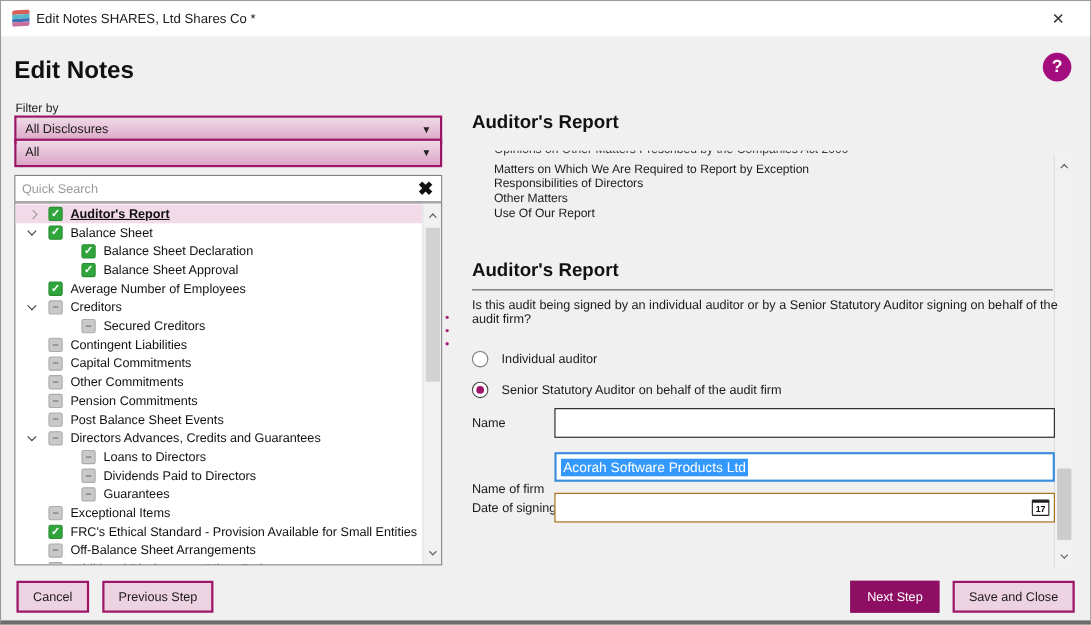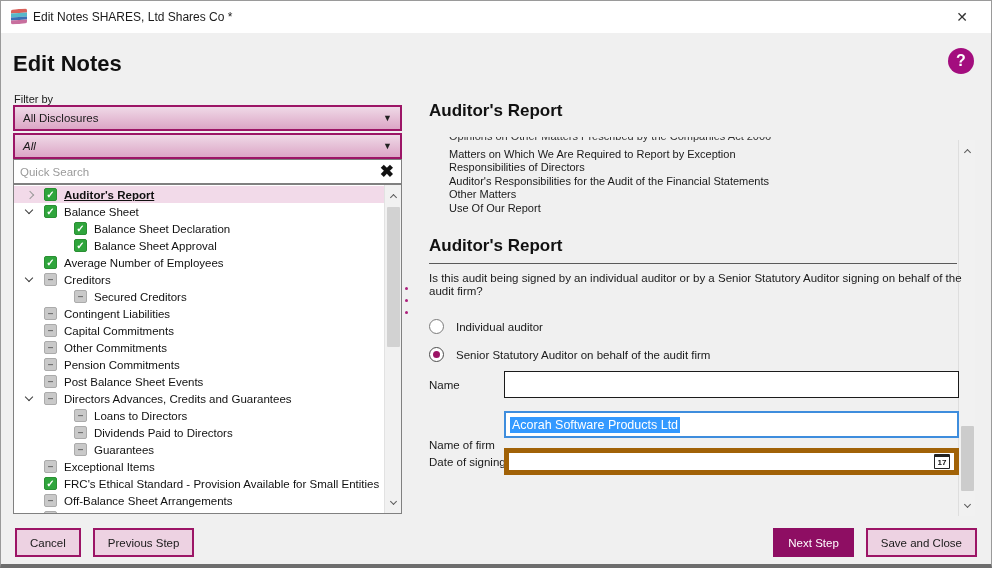--- a/index.html
+++ b/index.html
@@ -23,21 +23,21 @@
   .help-circle { position:absolute; left:947px; top:47px; width:26px; height:26px; border-radius:50%;
                  background:var(--help-bg); color:#fff; font-weight:700; font-size:16px;
                  display:flex; align-items:center; justify-content:center; border:none; }
 
   
   .filter-label { position:absolute; left:13px; top:92px; font-size:11px; color:#1a1a1a; }
   .dropdown { position:absolute; left:12px; width:389px; height:26px; border:2px solid var(--accent);
               background:linear-gradient(var(--dd-top), var(--dd-bottom));
               display:flex; align-items:center; padding:0 8px; font-size:11.5px; color:#1a1a1a; }
   .dropdown .dd-arrow { margin-left:auto; font-size:9px; color:#222; }
-  #dd1 { top:104px;gap:12px; } #dd2 { top:132px;font-style:italic; }
+  #dd1 { top:104px;gap:12px; } #dd2 { top:125px; }
   .searchbox { position:absolute; left:12px; top:158px; width:389px; height:25px; background:#fff;
                border:1px solid #808080; display:flex; align-items:center; }
   .searchbox input { flex:1; border:none; outline:none; font-size:11.5px; padding:0 6px;
                      font-family:"Liberation Sans", sans-serif; color:#222; background:transparent; }
   .searchbox input::placeholder { color:#9a9a9a; }
   .clear-x { font-size:17px; font-weight:900; color:#111; padding:0 7px; line-height:1; }
 
   
   .tree { position:absolute; left:12px; top:183px; width:389px; height:330px; background:#fff;
           border:1px solid #808080; overflow:hidden; }
@@ -93,21 +93,21 @@
   .field-row { position:absolute; left:428px; width:530px; }
   .field-label { position:absolute; left:0; font-size:11.5px; color:#1a1a1a; }
   .field-input { position:absolute; left:75px; width:455px; height:27px; background:#fff; display:flex; align-items:center;
                  font-size:12.5px; color:#111; padding:0 4px; font-family:"Liberation Sans", sans-serif; }
   #row-name { top:370px; } #row-name .field-label { top:8px; }
   #row-name .field-input { border:1.5px solid #1b1b1b; outline:none; }
   #row-firm { top:410px; } #row-firm .field-label { top:8px;margin-top:20px; }
   #row-firm .field-input { border:2px solid var(--focus-blue); }
   .text-selected { background:var(--sel-blue); color:#fff; padding:1px 2px; white-space:nowrap; }
   #row-date { top:447px; } #row-date .field-label { top:8px; }
-  #row-date .field-input { border:5px solid #a16207; }
+  #row-date .field-input { border:1px solid #a16207; }
   .cal-icon { margin-left:auto; width:16px; height:15px; border:1.5px solid #222; border-top-width:3px; border-radius:1px;
               font-size:8px; font-weight:700; color:#111; display:flex; align-items:center; justify-content:center; }
 
   
   .footer-left, .footer-right { position:absolute; top:527px; display:flex; gap:12px; }
   .footer-left { left:14px; } .footer-right { right:14px; }
   .fbtn { height:29px; padding:0 13px; font-size:11.5px; font-family:"Liberation Sans", sans-serif;
           border:2px solid var(--accent); background:var(--pink-button); color:#1a1a1a; }
   .fbtn.primary { background:var(--accent-dark); border-color:var(--accent-dark); color:#fff; }
 </style>
@@ -269,21 +269,20 @@
     </div>
 
   <div class="detail-title">Auditor's Report</div>
 
   <div class="toc-clip">
     <span>Opinions on Other Matters Prescribed by the Companies Act 2006</span>
   </div>
   <div class="toc-list" id="toc-list">
       <div class="toc-item">Matters on Which We Are Required to Report by Exception</div>
       <div class="toc-item">Responsibilities of Directors</div>
-      <div class="toc-item">Auditor's Responsibilities for the Audit of the Financial Statements</div>
       <div class="toc-item">Other Matters</div>
       <div class="toc-item">Use Of Our Report</div>
     </div>
 
   <div class="vscroll panel-scroll">
     <span class="sb-arrow sb-up">
         <span class="chev"></span>
       </span>
     <span class="sb-thumb panel-thumb"></span>
     <span class="sb-arrow sb-down">

